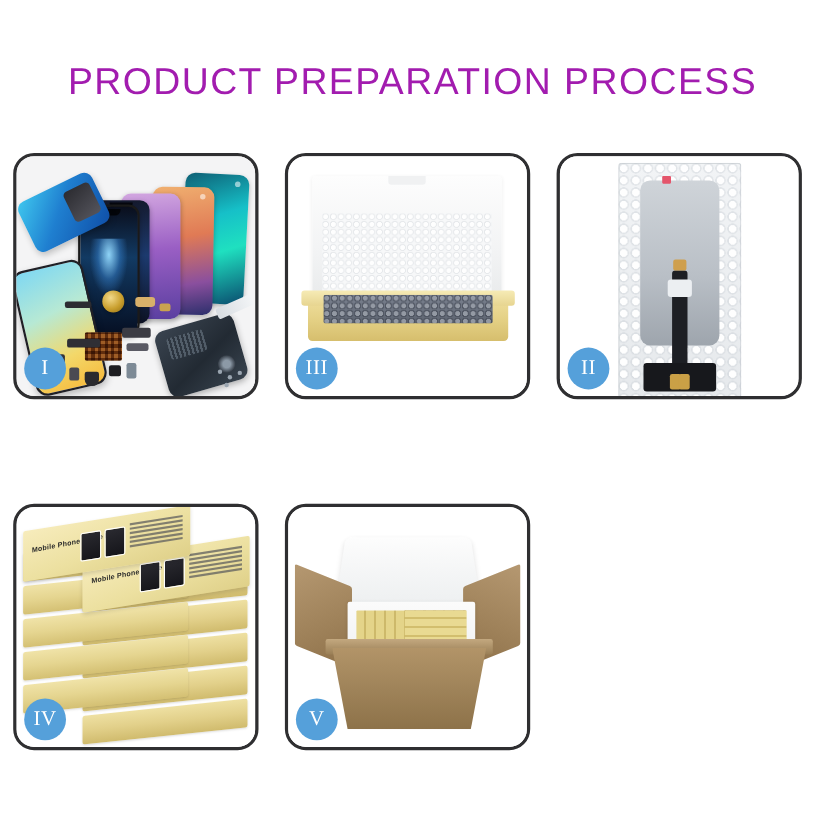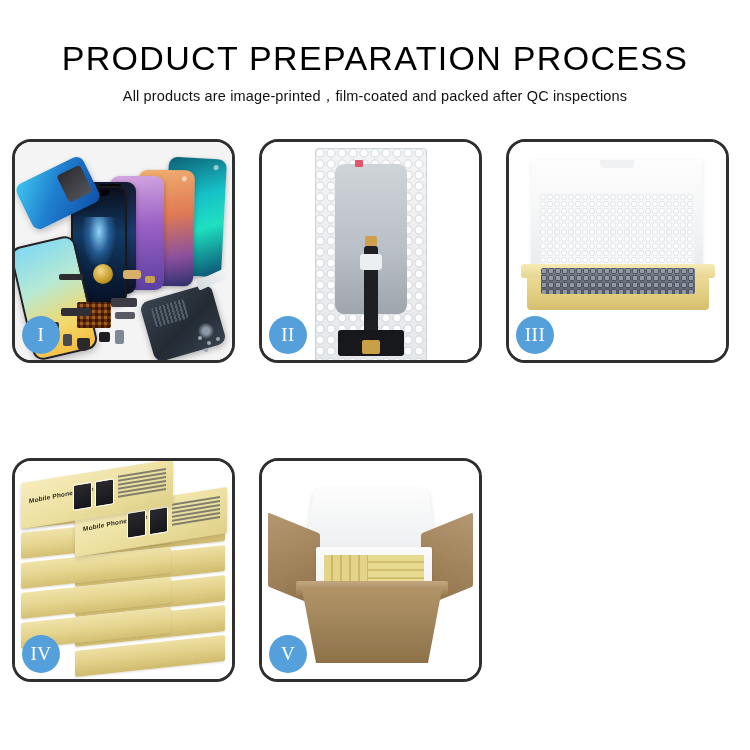--- a/index.html
+++ b/index.html
@@ -7,23 +7,23 @@
     width: 750px; height: 750px;
     background: #ffffff;
     font-family: "Liberation Sans", sans-serif;
     overflow: hidden;
   }
   #page { position: relative; width: 750px; height: 750px; background: #fff; }
 
   
   .header { position: absolute; left: 0; top: 0; width: 750px; text-align: center; }
   .title {
-    margin: 0; padding-top: 38px;
+    margin: 16px; padding-top: 38px;
     font-size: 34px; font-weight: 400; letter-spacing: 1.3px;
-    color: #000000; line-height: 40px; white-space: nowrap;
+    color: #a21caf; line-height: 40px; white-space: nowrap;
   }
   .subtitle {
     margin: 0; padding-top: 9px;
     font-size: 14.5px; font-weight: 400; letter-spacing: .15px;
     color: #111; white-space: nowrap;
   }
 
   
   .grid {
     position: absolute; left: 12px; top: 139px;
@@ -367,21 +367,20 @@
   }
   .n1 { left: 50px; top: 72px; } .n2 { left: 50px; top: 152px; }
 </style>
 </head>
 <body>
 
 <div id="page">
 
   <div class="header">
     <h1 class="title">PRODUCT PREPARATION PROCESS</h1>
-    <p class="subtitle">All products are image-printed，film-coated and packed after QC inspections</p>
   </div>
 
   <div class="grid">
 
     <div class="panel">
       <div class="stage">
         <div class="p1-bg"></div>
         <div class="phone-fan">
           <div class="fanph fan5">
               <span class="punch"></span>
@@ -420,48 +419,48 @@
             <i style="left:9px;top:5px"></i>
             <i style="left:18px;top:1px"></i>
             <i style="left:6px;top:12px"></i>
         </div>
       </div>
       <div class="badge">I</div>
     </div>
 
     <div class="panel">
       <div class="stage">
+        <div class="p3-bg"></div>
+        <div class="foamlid"></div>
+        <div class="ybox-tray">
+          <div class="ybox-inner"></div>
+        </div>
+      </div>
+      <div class="badge">III</div>
+    </div>
+
+    <div class="panel">
+      <div class="stage">
         <div class="p2-bg"></div>
         <div class="bubblebag">
           <div class="screenpart"></div>
           <span class="redtab"></span>
           <div class="flexcable"></div>
           <span class="gold-tab gt3"></span>
           <div class="connector">
             <span class="gold-tab gt1"></span>
             <span class="gold-tab gt2"></span>
           </div>
         </div>
       </div>
       <div class="badge">II</div>
     </div>
 
     <div class="panel">
       <div class="stage">
-        <div class="p3-bg"></div>
-        <div class="foamlid"></div>
-        <div class="ybox-tray">
-          <div class="ybox-inner"></div>
-        </div>
-      </div>
-      <div class="badge">III</div>
-    </div>
-
-    <div class="panel">
-      <div class="stage">
         <div class="p4-bg"></div>
         <div class="stackwrap">
           <div class="sbR sr5"></div>
           <div class="sbR sr4"></div>
           <div class="sbR sr3"></div>
           <div class="sbR sr2"></div>
           <div class="sbR sr1"></div>
           <div class="sbox sb5"></div>
           <div class="sbox sb4"></div>
           <div class="sbox sb3"></div>

